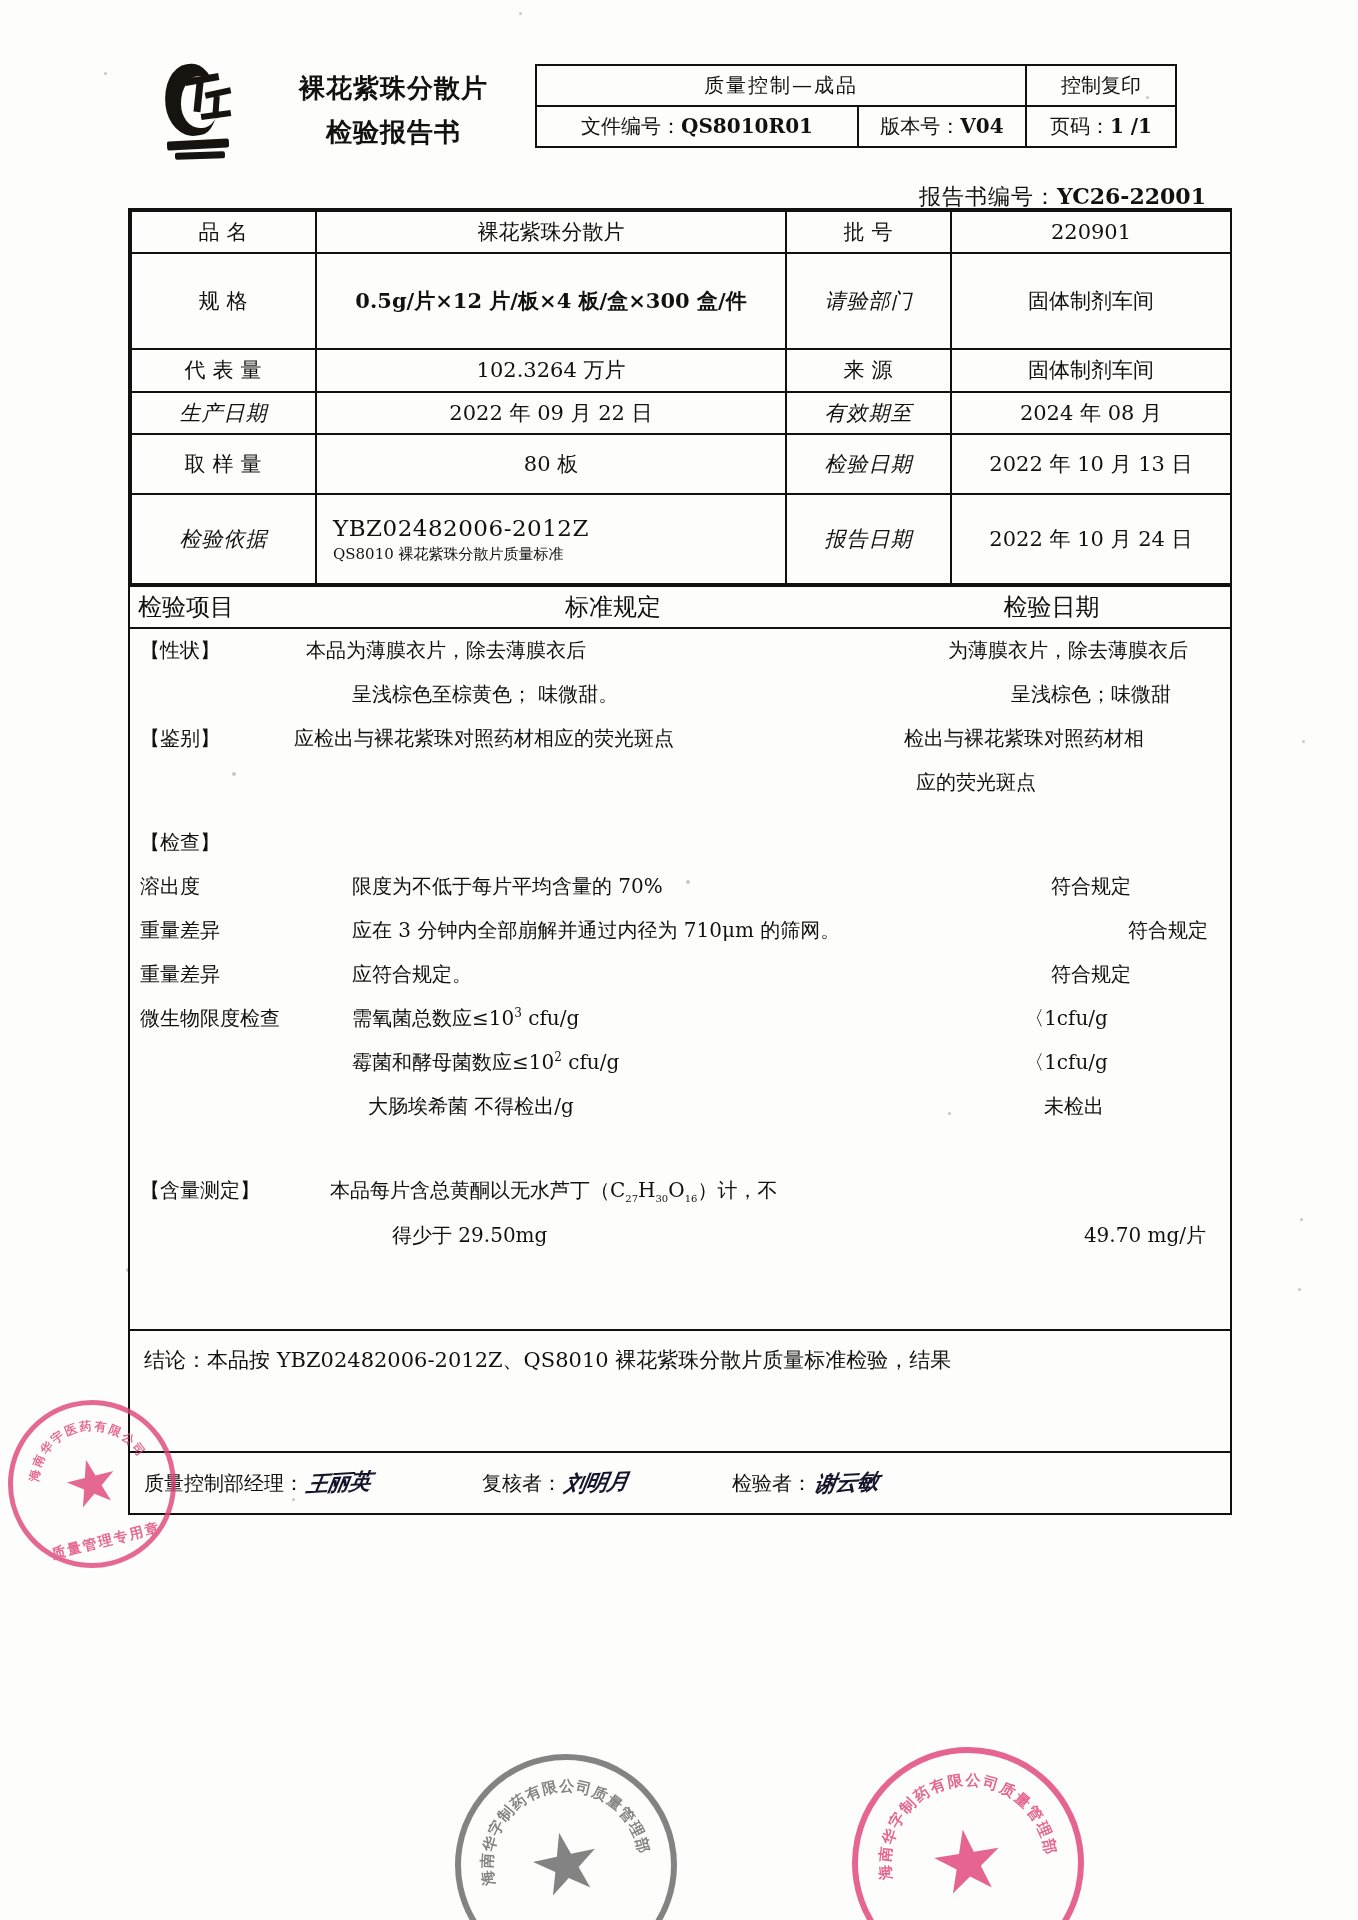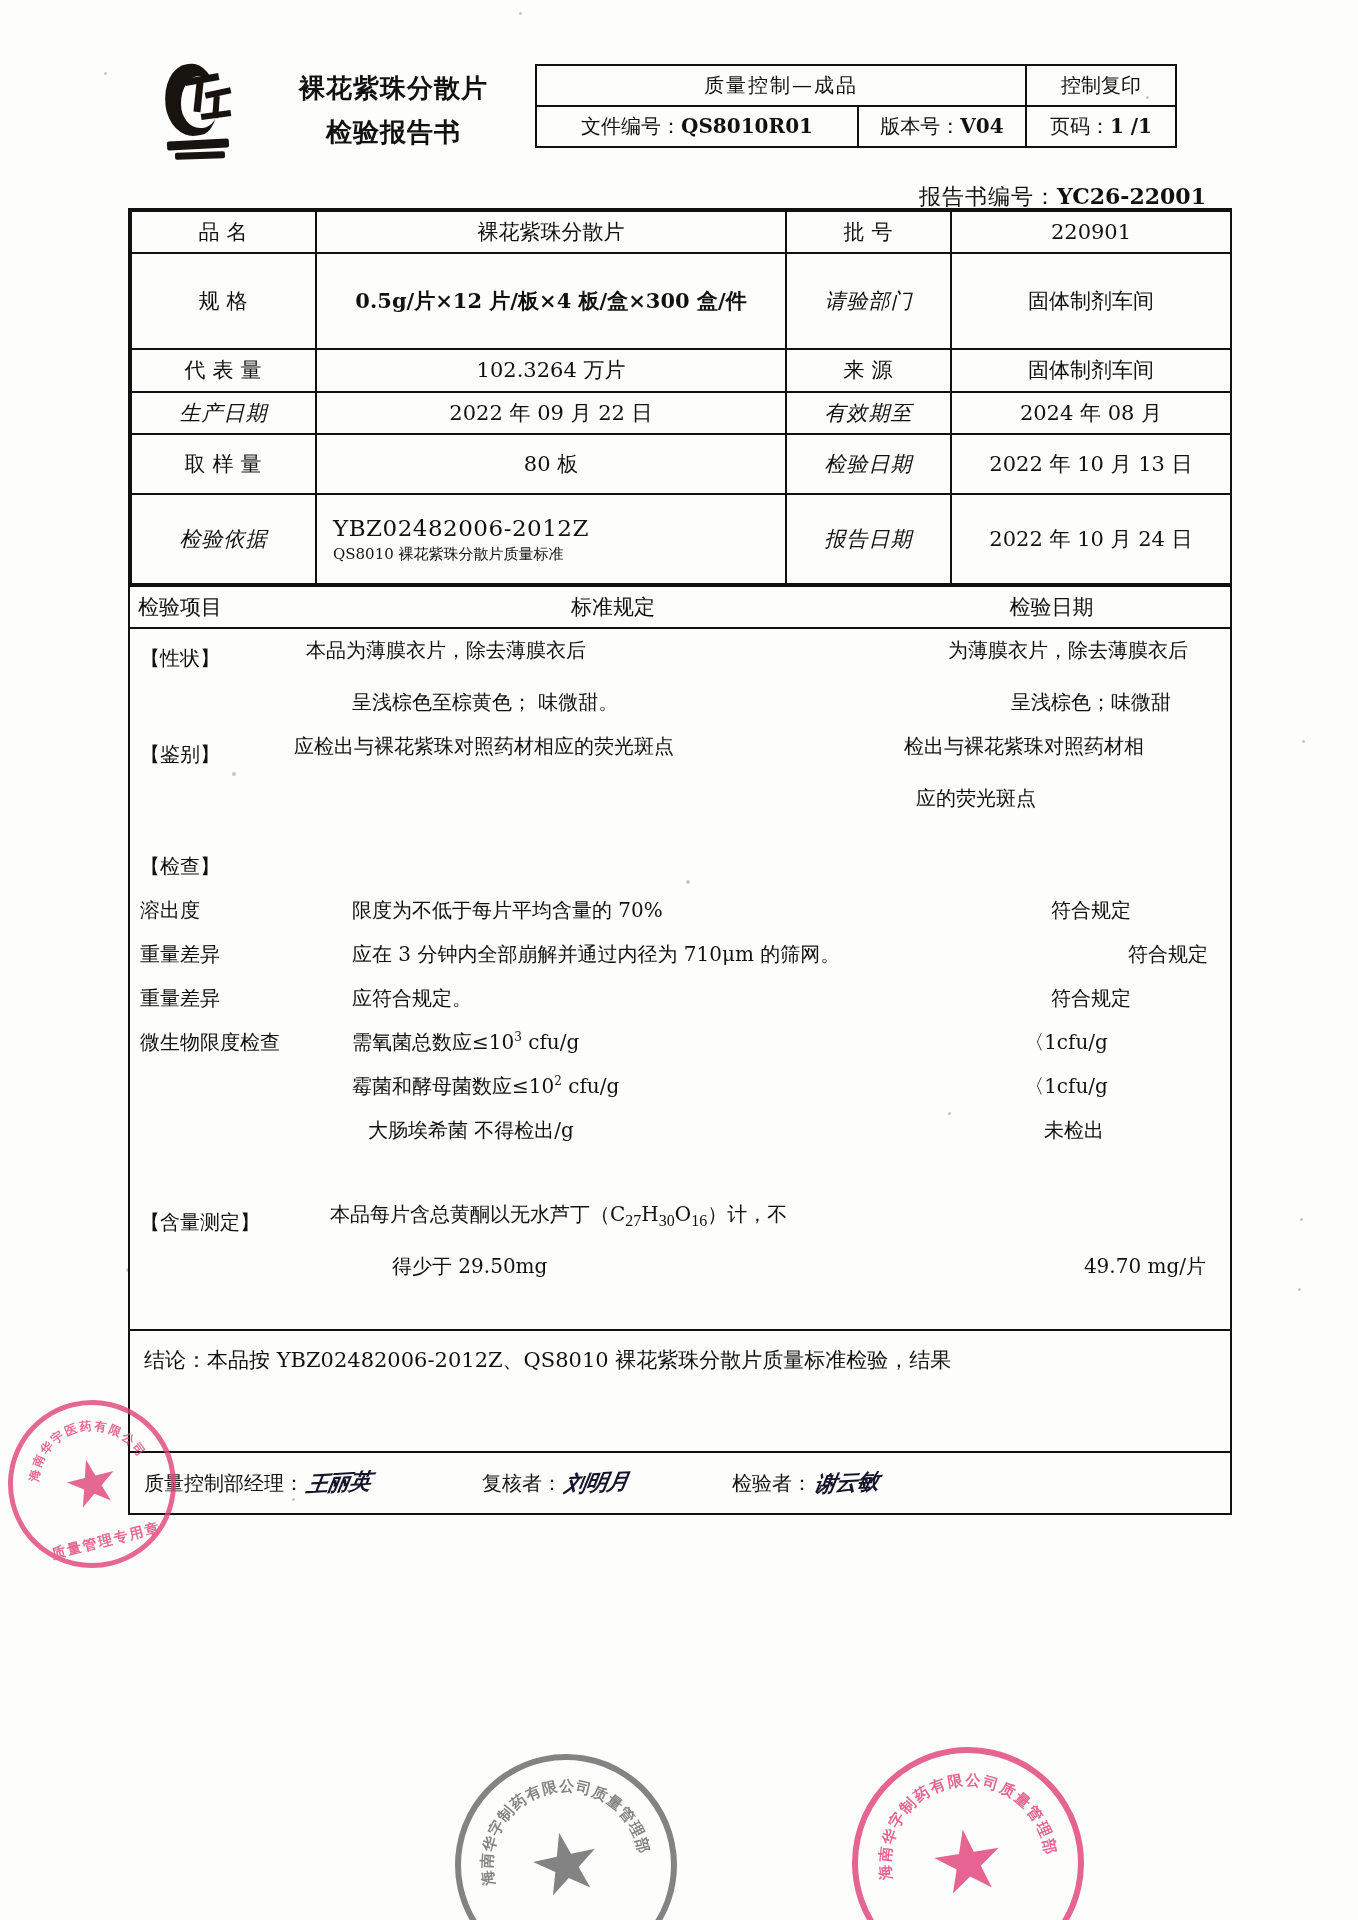--- a/index.html
+++ b/index.html
@@ -158,21 +158,21 @@
     line-height: 1.55;
   }
   .basis-line2 { font-size: 15px; }
 
   
   .res-head {
     position: relative;
     display: flex;
     border-top: 2px solid #111;
     font-family: "DejaVu Serif", "Liberation Serif", serif;
-    font-size: 21px;
+    font-size: 24px;
     height: 40px;
     align-items: center;
   }
   .res-head .c1 { width: 215px; padding-left: 8px; }
   .res-head .c2 { width: 520px; text-align: center; }
   .res-head .c3 { flex: 1; text-align: center; }
 
   
   .res-body {
     border-top: 2px solid #111;
@@ -184,29 +184,29 @@
     display: flex;
     align-items: flex-start;
     font-size: 20px;
     line-height: 1.5;
   }
   .col-item { width: 150px; flex: none; padding-left: 10px; white-space: nowrap; }
   .col-spec { width: 600px; flex: none; }
   .col-res  { flex: 1; text-align: center; }
   .col-res.left { text-align: left; padding-left: 10px; }
 
-  .bk { font-weight: normal; margin-top: 8px; }
+  .bk { font-weight: normal; }
   .ind-1 { padding-left: 16px; }
   .ind-2 { padding-left: 62px; }
   .gap-sm { height: 14px; }
   .gap-md { height: 30px; }
   .gap-lg { height: 54px; }
 
   sup.sm { font-size: 12px; vertical-align: super; }
-  sub.sm { font-size: 16px; vertical-align: sub; font-family: Liberation Serif, serif; }
+  sub.sm { font-size: 10px; vertical-align: sub; }
 
   
   .conclusion {
     border-top: 2px solid #111;
     padding: 12px 10px 16px 14px;
     font-family: "DejaVu Serif", "Liberation Serif", serif;
     font-size: 21px;
     line-height: 1.7;
     position: relative;
     min-height: 92px;

